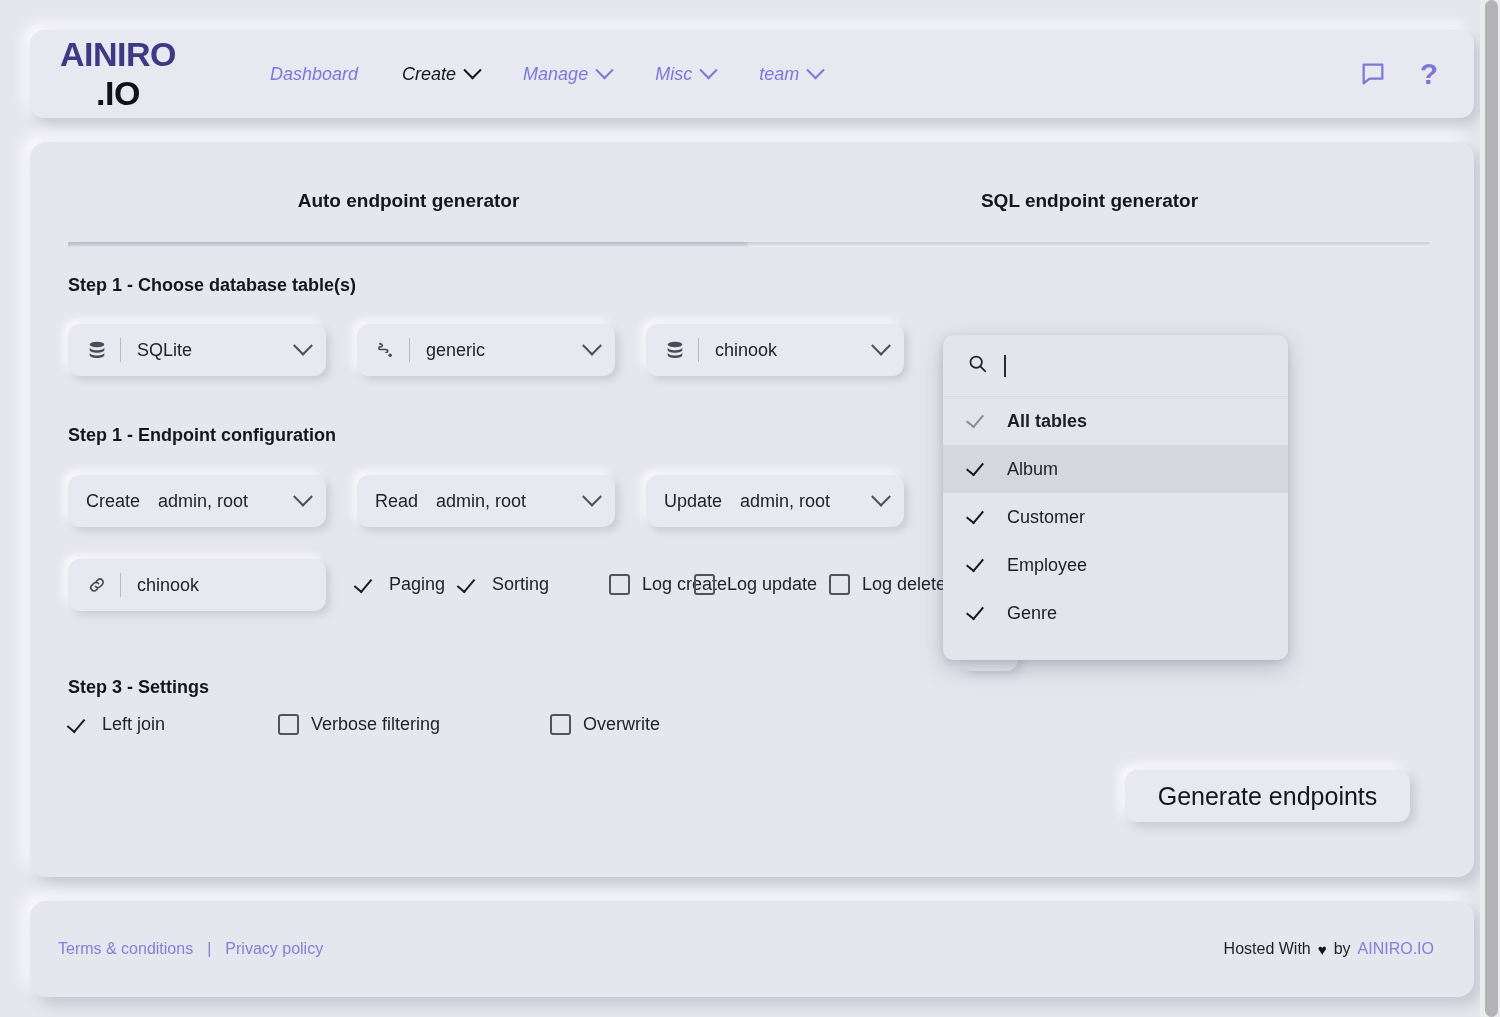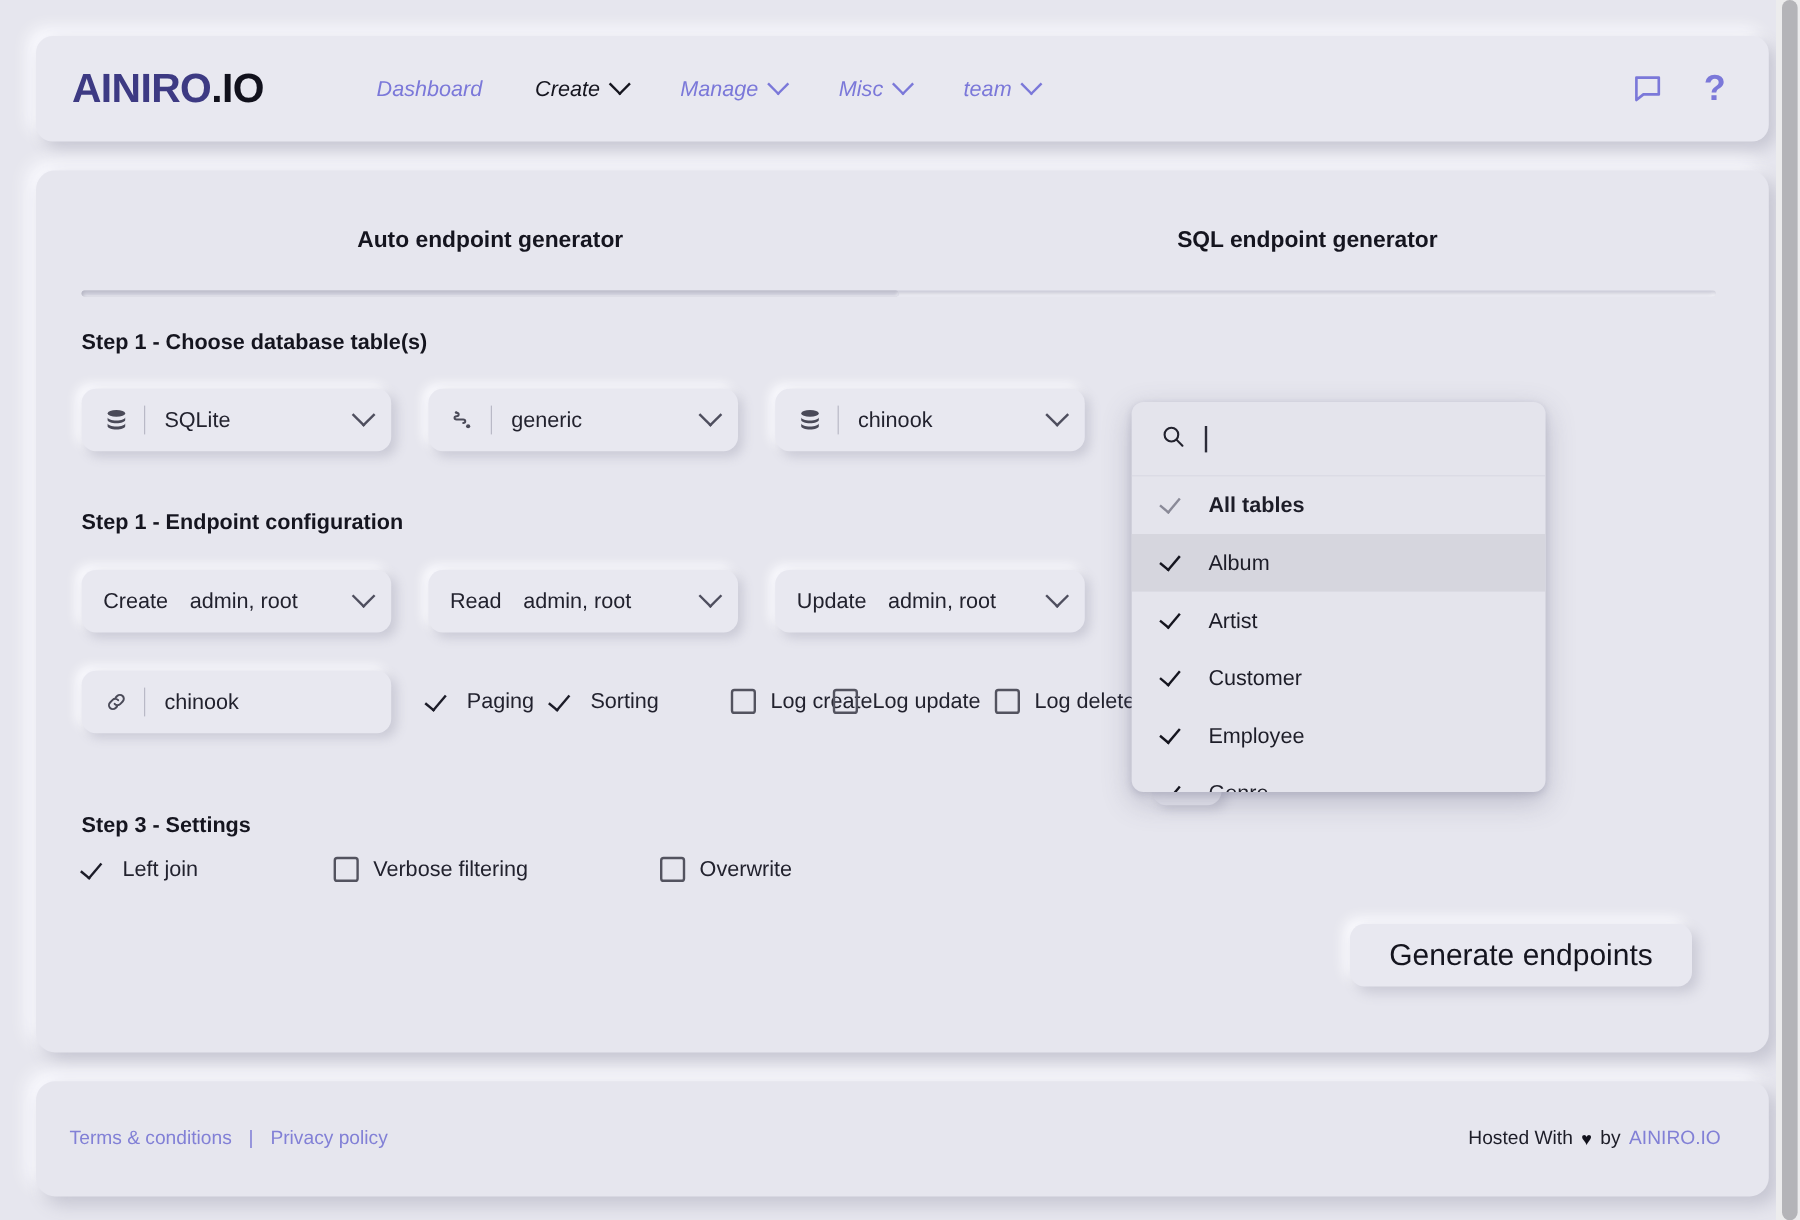--- a/index.html
+++ b/index.html
@@ -56,20 +56,21 @@
   }
 
   .logo {
     font-size: 34px;
     font-weight: 700;
     letter-spacing: -0.5px;
     white-space: nowrap;
     display: flex;
     align-items: center;
     margin-right: 72px;
+    flex-direction: column;
   }
   .logo .l-a { color: #3d3a83; }
   .logo .l-b { color: #11111c; }
 
   .nav {
     display: flex;
     align-items: flex-start;
     gap: 0;
     flex: 1;
     font-style: italic;
@@ -571,24 +572,20 @@
     <div class="dd-item bold">
       <span class="dd-check faint"></span>
       <span>All tables</span>
     </div>
 
     <div class="dd-item hover">
       <span class="dd-check"></span>
       <span>Album</span>
     </div>
 
-    <div class="dd-item">
-      <span class="dd-check"></span>
-      <span>Artist</span>
-    </div>
 
     <div class="dd-item">
       <span class="dd-check"></span>
       <span>Customer</span>
     </div>
 
     <div class="dd-item">
       <span class="dd-check"></span>
       <span>Employee</span>
     </div>

